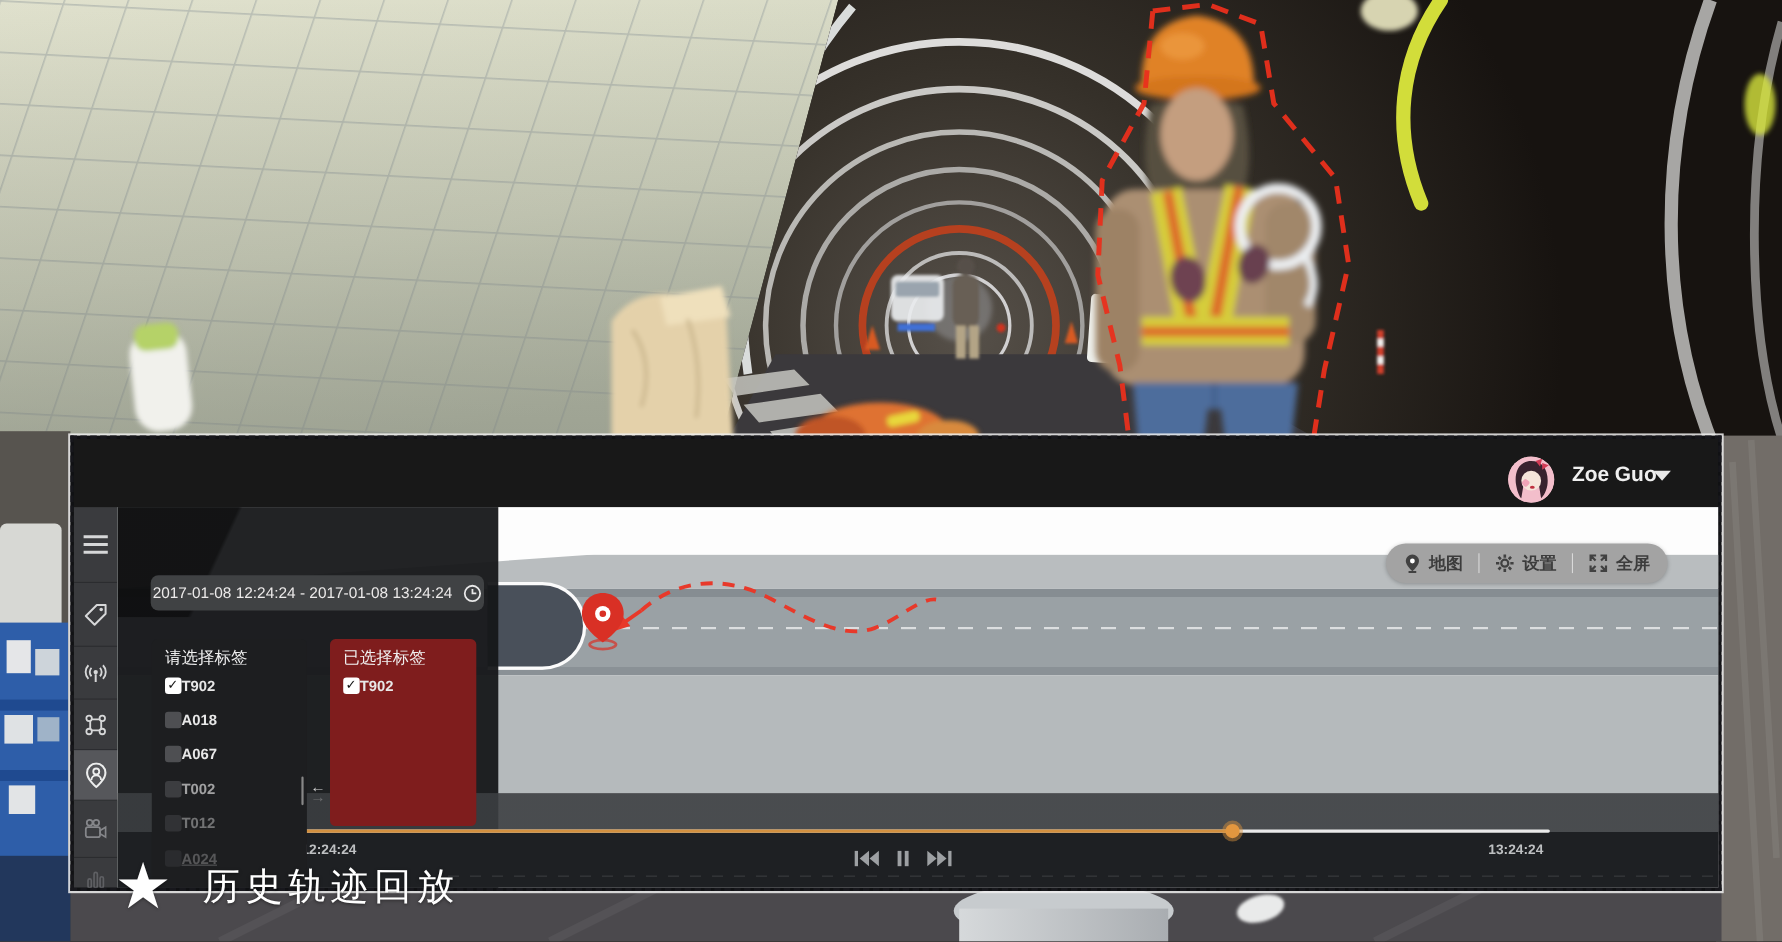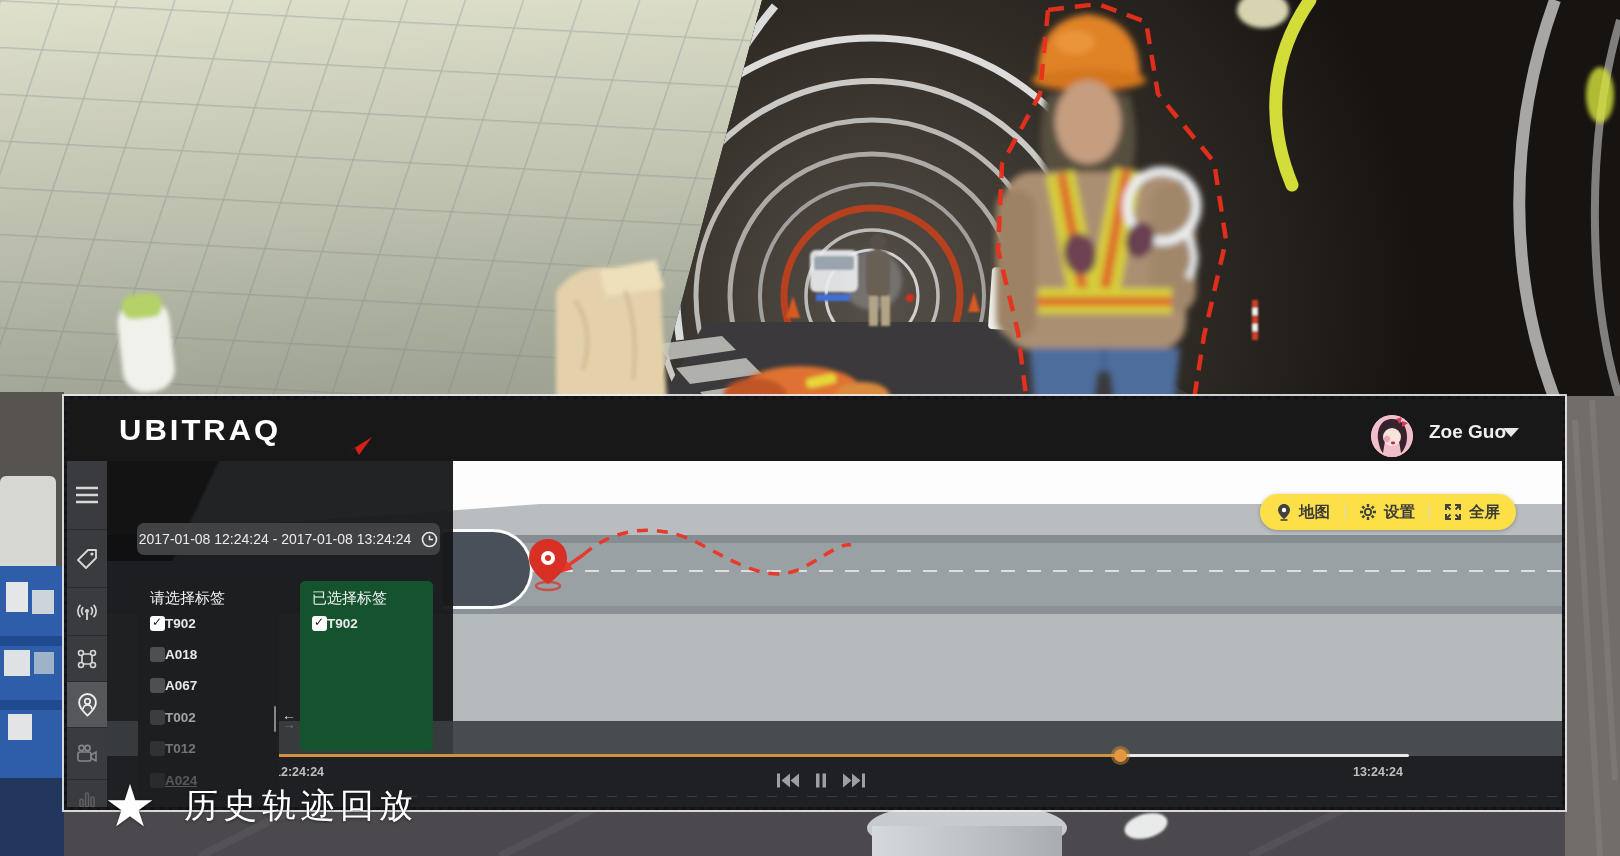--- a/index.html
+++ b/index.html
@@ -59,35 +59,35 @@
   .pbtns{position:absolute;left:714px;top:52px;transform:translateX(-50%);display:flex;gap:13px;align-items:center;}
   .pbtn{cursor:pointer;display:flex;align-items:center;}
 
   
   .datepill{position:absolute;left:30px;top:62px;width:303px;height:32px;background:#404244;border-radius:7px;
     display:flex;align-items:center;justify-content:center;gap:10px;color:#eceaea;font-size:14px;}
 
   
   .tagpanel{position:absolute;background:#1d1e20;border-radius:5px 5px 0 0;color:#e6e6e6;}
   .tp-avail{left:31px;top:120px;width:141px;height:232px;}
-  .tp-sel{left:193px;top:120px;width:133px;height:170px;border-radius:5px;background:#14532d;}
+  .tp-sel{left:193px;top:120px;width:133px;height:170px;border-radius:5px;background:#7f1d1d;}
   .tp-title{position:absolute;left:12px;top:8px;font-size:15px;font-weight:400;color:#f0f0f0;}
   .tp-row{position:absolute;left:12px;display:flex;align-items:center;height:20px;}
   .cbox{width:15px;height:15px;border-radius:3px;background:#4e4f52;flex:0 0 auto;position:relative;}
   .cbox.checked{background:#fff;}
   .cbox.checked:after{content:"\2713";position:absolute;left:2px;top:-1px;font-size:12px;font-weight:700;color:#151515;}
   .tp-label{font-size:13.5px;font-weight:600;color:#e8e8e8;}
   .fade1{opacity:.65;} .fade2{opacity:.42;} .fade3{opacity:.28;text-decoration:underline;}
   .scroll-sliver{position:absolute;right:3px;top:125px;width:2px;height:26px;background:#9a9a9a;opacity:.85;border-radius:1px;}
   .transfer{position:absolute;left:173px;top:250px;width:18px;line-height:9px;text-align:center;}
   .transfer .a1{display:block;color:#d8d8d8;font-size:14px;}
   .transfer .a2{display:block;color:#6f7072;font-size:14px;}
 
   
-  .mtoolbar{position:absolute;top:33px;right:52px;height:36px;background:#fde047;border-radius:18px;
+  .mtoolbar{position:absolute;top:33px;right:52px;height:36px;background:#a3a3a3;border-radius:18px;
     box-shadow:0 1px 4px rgba(0,0,0,.25);display:flex;align-items:center;padding:0 16px;gap:14px;}
   .mt-item{display:flex;align-items:center;gap:7px;color:#3c3c3c;font-size:15.5px;font-weight:600;cursor:pointer;}
   .mt-div{width:1px;height:18px;background:#d9d9d9;}
 
   
   .caption{position:absolute;left:104px;top:778px;z-index:20;display:flex;align-items:center;gap:28px;}
   .star{color:#fff;font-size:58px;line-height:56px;text-shadow:0 1px 3px rgba(0,0,0,.4);}
   .star:before{content:"\2605";}
   .cap-text{color:#fff;font-size:34px;font-weight:500;letter-spacing:5px;text-shadow:0 1px 3px rgba(0,0,0,.5);}
 </style>
@@ -248,26 +248,20 @@
     <rect x="34" y="652" width="20" height="22" fill="#9fb3c8"></rect>
     <rect x="8" y="714" width="24" height="26" fill="#e2e4e6"></rect>
     <rect x="0" y="778" width="64" height="78" fill="#22375c"></rect>
   </g>
 </svg>
 
 <div class="window">
  <div class="win-inner">
 
   <div class="hdr">
-    <div class="logo-wrap">
-      <span class="logo-text">UBITRAQ</span>
-      <svg class="logo-plane" width="26" height="22" viewBox="0 0 26 22">
-        <polygon points="1,15 25,0 12,18 8,11" fill="#cf2218"></polygon>
-      </svg>
-    </div>
     <div class="avatar">
       <svg width="42" height="42" viewBox="0 0 42 42">
         <circle cx="21" cy="21" r="21" fill="#f3becb"></circle>
         <path d="M21,4 C10,4 6,14 7,24 C8,31 10,36 12,38 L14,26 Q21,18 28,26 L30,38 C34,34 36,28 36,22 C36,10 30,4 21,4 Z" fill="#38222e"></path>
         <circle cx="21" cy="22" r="9" fill="#f6e4da"></circle>
         <rect x="13" y="21" width="6" height="6" rx="2" fill="#f0a4b8" transform="rotate(40 16 24)"></rect>
         <polygon points="25,4 31,2 29,9" fill="#d23b55"></polygon>
         <polygon points="31,6 37,8 31,12" fill="#d23b55"></polygon>
         <ellipse cx="22" cy="28" rx="2.2" ry="1.4" fill="#c03040"></ellipse>
       </svg>

